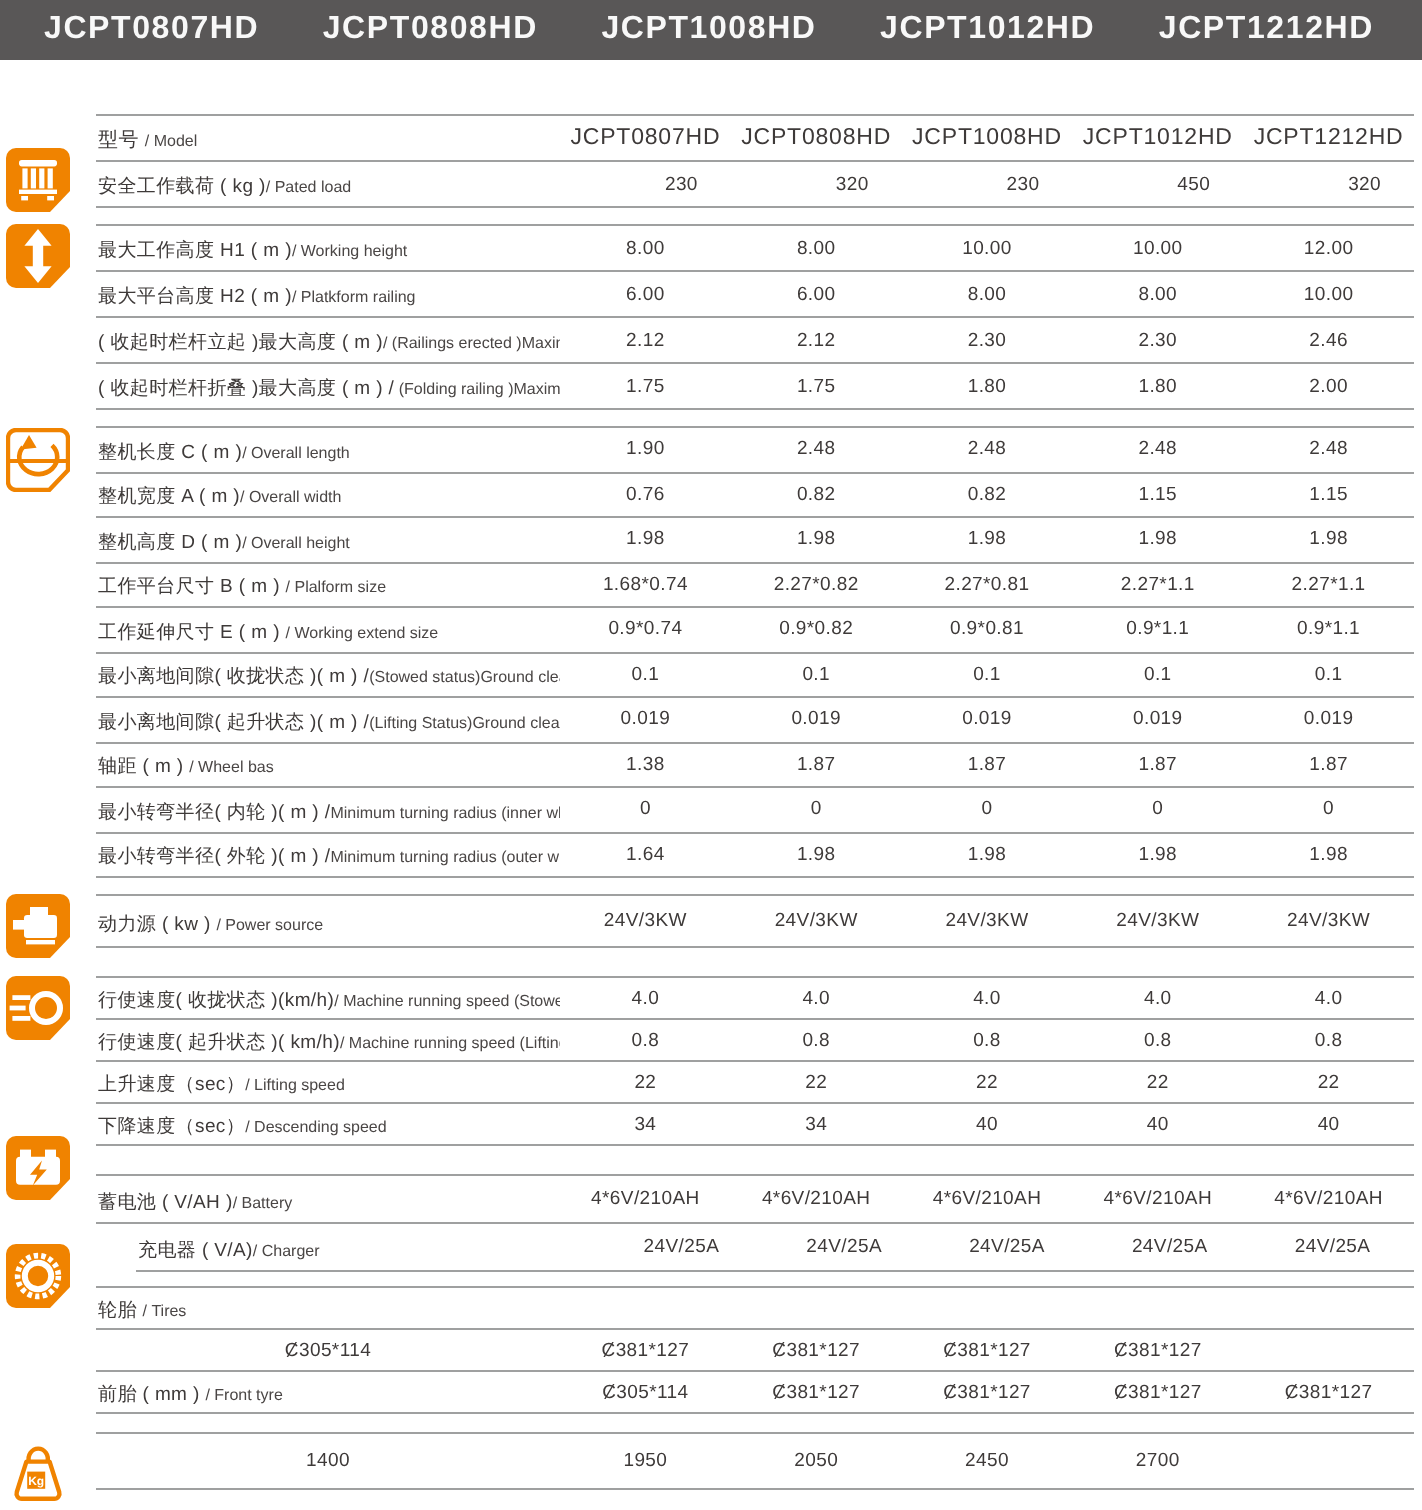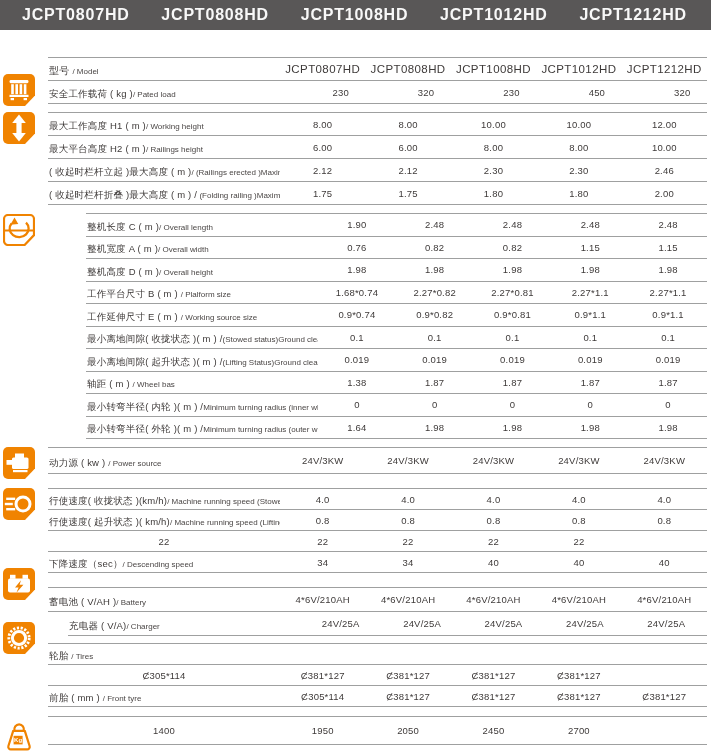--- a/index.html
+++ b/index.html
@@ -151,21 +151,21 @@
     <div class="section" style="top: 112px;">
       <div class="row" style="height: 23px;">
         <div class="cell label"><span class="zh">最大工作高度 H1 ( m )</span><span class="en">/ Working height</span></div>
         <div class="cell val">8.00</div>
         <div class="cell val">8.00</div>
         <div class="cell val">10.00</div>
         <div class="cell val">10.00</div>
         <div class="cell val">12.00</div>
       </div>
       <div class="row" style="height: 23px;">
-        <div class="cell label"><span class="zh">最大平台高度 H2 ( m )</span><span class="en">/ Railings height</span></div>
+        <div class="cell label"><span class="zh">最大平台高度 H2 ( m )</span><span class="en">/ Platkform railing</span></div>
         <div class="cell val">6.00</div>
         <div class="cell val">6.00</div>
         <div class="cell val">8.00</div>
         <div class="cell val">8.00</div>
         <div class="cell val">10.00</div>
       </div>
       <div class="row" style="height: 23px;">
         <div class="cell label"><span class="zh">( 收起时栏杆立起 )最大高度 ( m )</span><span class="en">/ (Railings erected )Maximum height</span></div>
         <div class="cell val">2.12</div>
         <div class="cell val">2.12</div>
@@ -175,21 +175,21 @@
       </div>
       <div class="row" style="height: 23px;">
         <div class="cell label"><span class="zh">( 收起时栏杆折叠 )最大高度 ( m ) /</span><span class="en"> (Folding railing )Maximum height</span></div>
         <div class="cell val">1.75</div>
         <div class="cell val">1.75</div>
         <div class="cell val">1.80</div>
         <div class="cell val">1.80</div>
         <div class="cell val">2.00</div>
       </div>
     </div>
-    <div class="section" style="top: 213px; margin-left: 38px;">
+    <div class="section" style="top: 213px;">
       <div class="row" style="height: 22.5px;">
         <div class="cell label"><span class="zh">整机长度 C ( m )</span><span class="en">/ Overall length</span></div>
         <div class="cell val">1.90</div>
         <div class="cell val">2.48</div>
         <div class="cell val">2.48</div>
         <div class="cell val">2.48</div>
         <div class="cell val">2.48</div>
       </div>
       <div class="row" style="height: 22.5px;">
         <div class="cell label"><span class="zh">整机宽度 A  ( m )</span><span class="en">/ Overall width</span></div>
@@ -209,21 +209,21 @@
       </div>
       <div class="row" style="height: 22.5px;">
         <div class="cell label"><span class="zh">工作平台尺寸 B ( m ) </span><span class="en">/ Plalform size</span></div>
         <div class="cell val">1.68*0.74</div>
         <div class="cell val">2.27*0.82</div>
         <div class="cell val">2.27*0.81</div>
         <div class="cell val">2.27*1.1</div>
         <div class="cell val">2.27*1.1</div>
       </div>
       <div class="row" style="height: 22.5px;">
-        <div class="cell label"><span class="zh">工作延伸尺寸 E ( m ) </span><span class="en">/ Working source size</span></div>
+        <div class="cell label"><span class="zh">工作延伸尺寸 E ( m ) </span><span class="en">/ Working extend size</span></div>
         <div class="cell val">0.9*0.74</div>
         <div class="cell val">0.9*0.82</div>
         <div class="cell val">0.9*0.81</div>
         <div class="cell val">0.9*1.1</div>
         <div class="cell val">0.9*1.1</div>
       </div>
       <div class="row" style="height: 22.5px;">
         <div class="cell label"><span class="zh">最小离地间隙( 收拢状态 )( m ) /</span><span class="en">(Stowed status)Ground clearance</span></div>
         <div class="cell val">0.1</div>
         <div class="cell val">0.1</div>
@@ -285,20 +285,21 @@
       </div>
       <div class="row" style="height: 21px;">
         <div class="cell label"><span class="zh">行使速度( 起升状态 )( km/h)</span><span class="en">/ Machine running speed (Lifting  Status)</span></div>
         <div class="cell val">0.8</div>
         <div class="cell val">0.8</div>
         <div class="cell val">0.8</div>
         <div class="cell val">0.8</div>
         <div class="cell val">0.8</div>
       </div>
       <div class="row" style="height: 21px;">
+        <div class="cell label"><span class="zh">上升速度（sec）</span><span class="en">/ Lifting speed</span></div>
         <div class="cell val">22</div>
         <div class="cell val">22</div>
         <div class="cell val">22</div>
         <div class="cell val">22</div>
         <div class="cell val">22</div>
       </div>
       <div class="row" style="height: 21px;">
         <div class="cell label"><span class="zh">下降速度（sec）</span><span class="en">/ Descending speed</span></div>
         <div class="cell val">34</div>
         <div class="cell val">34</div>

